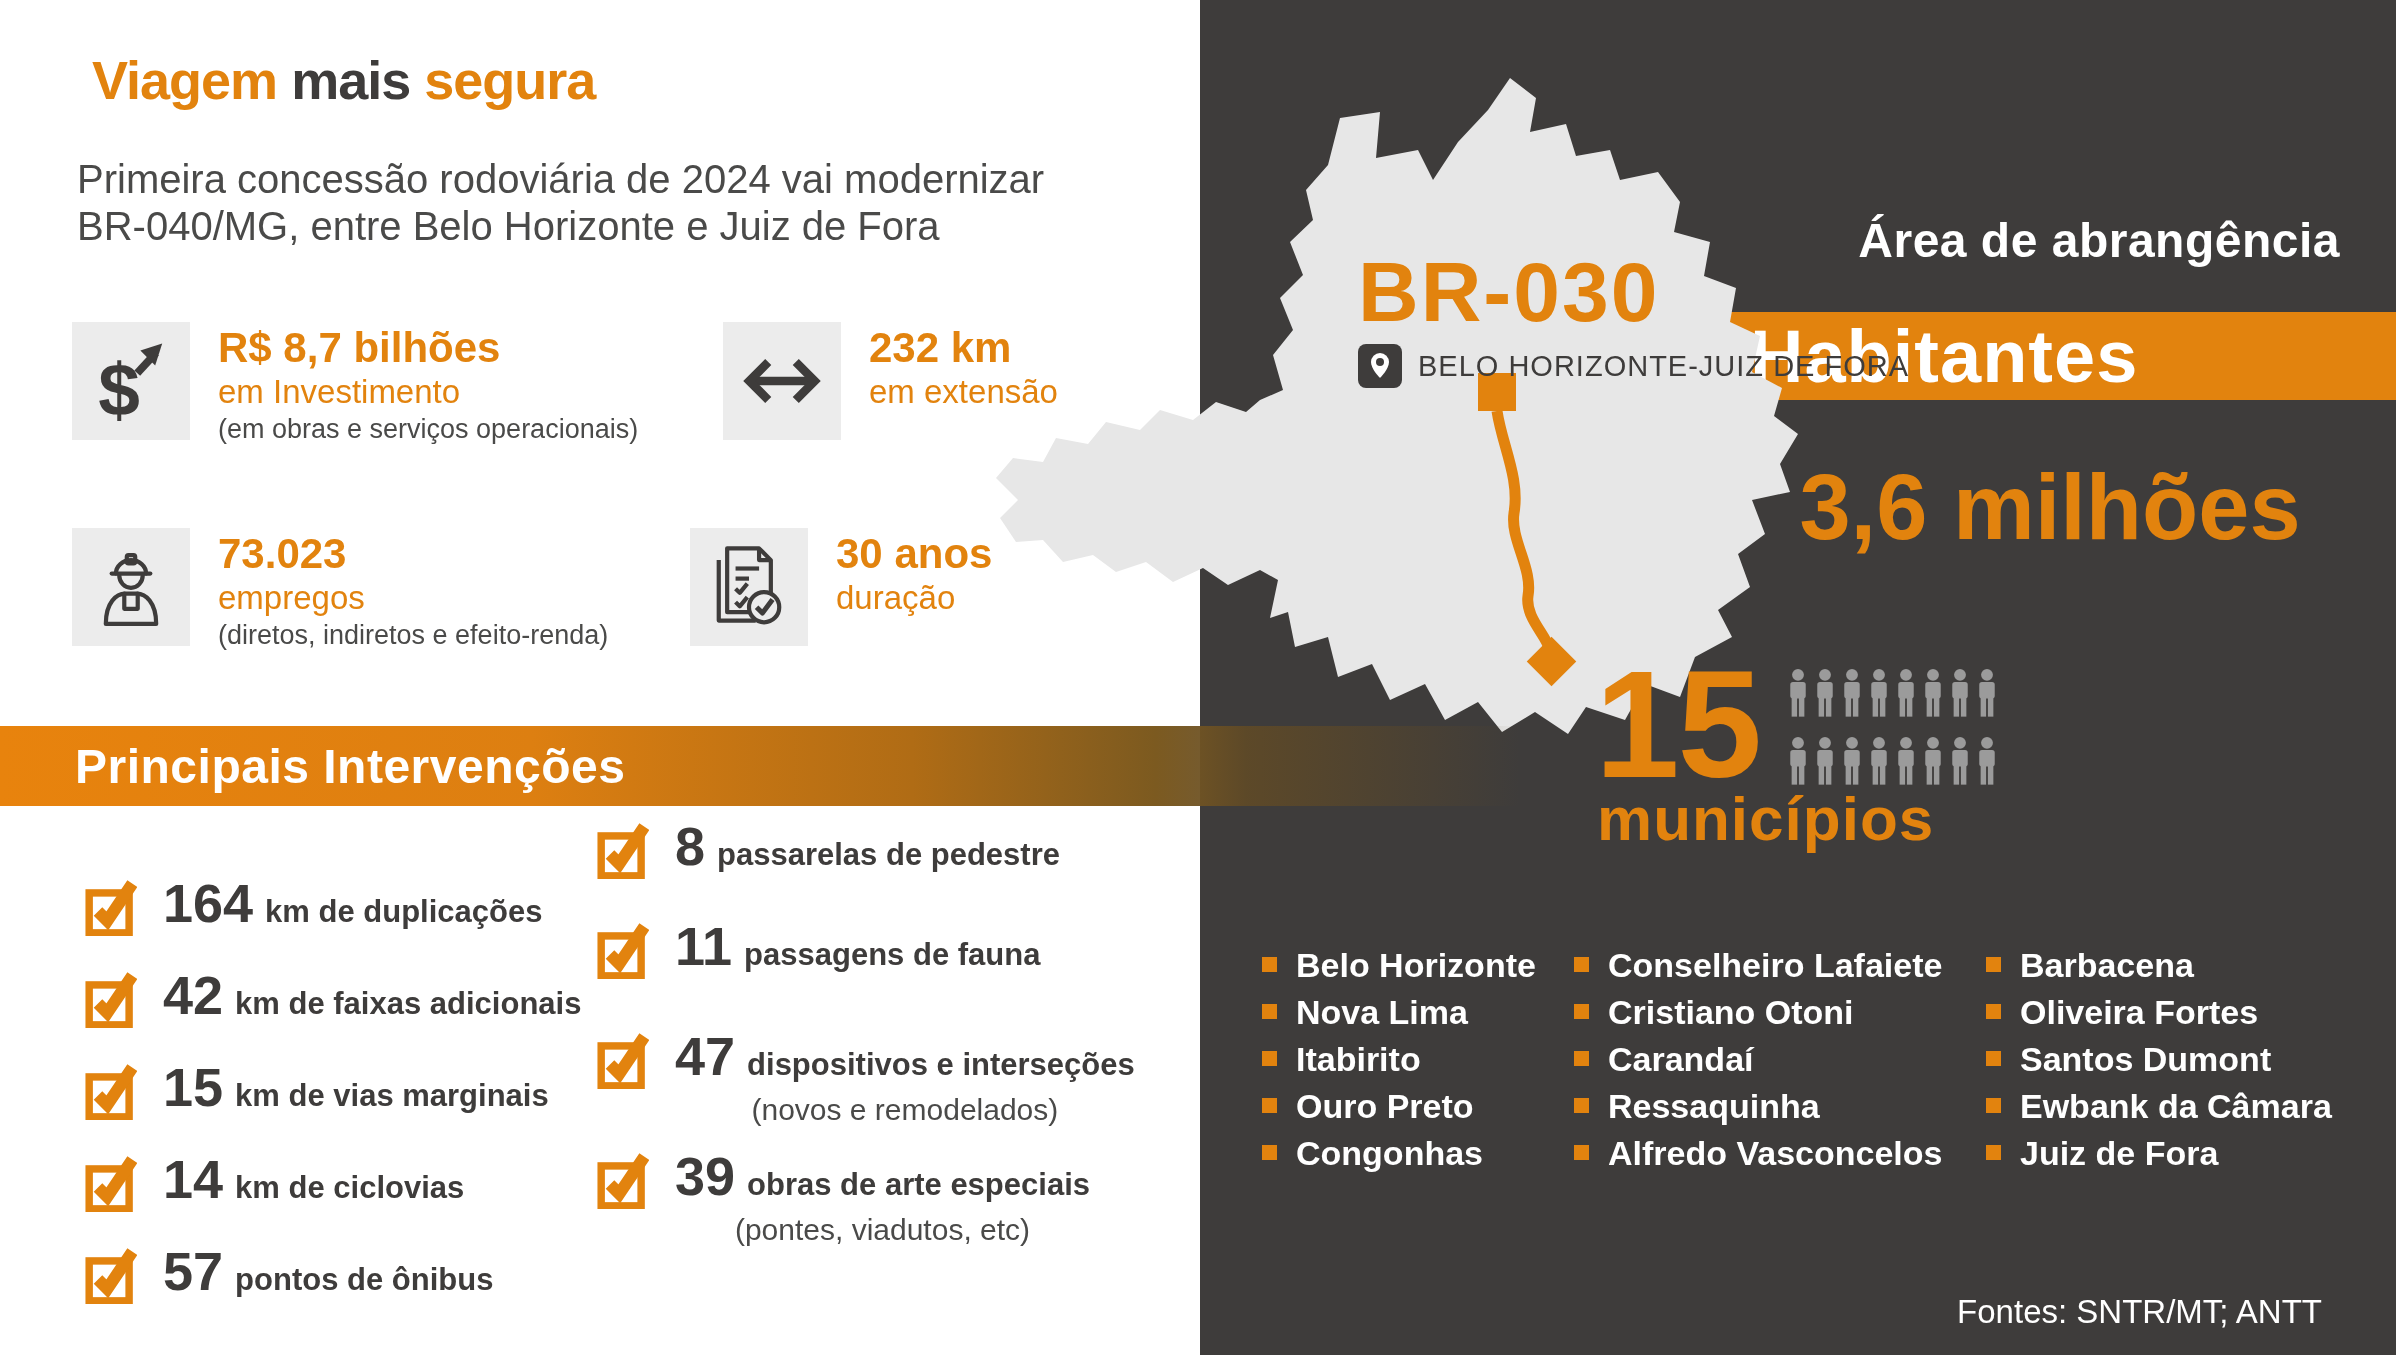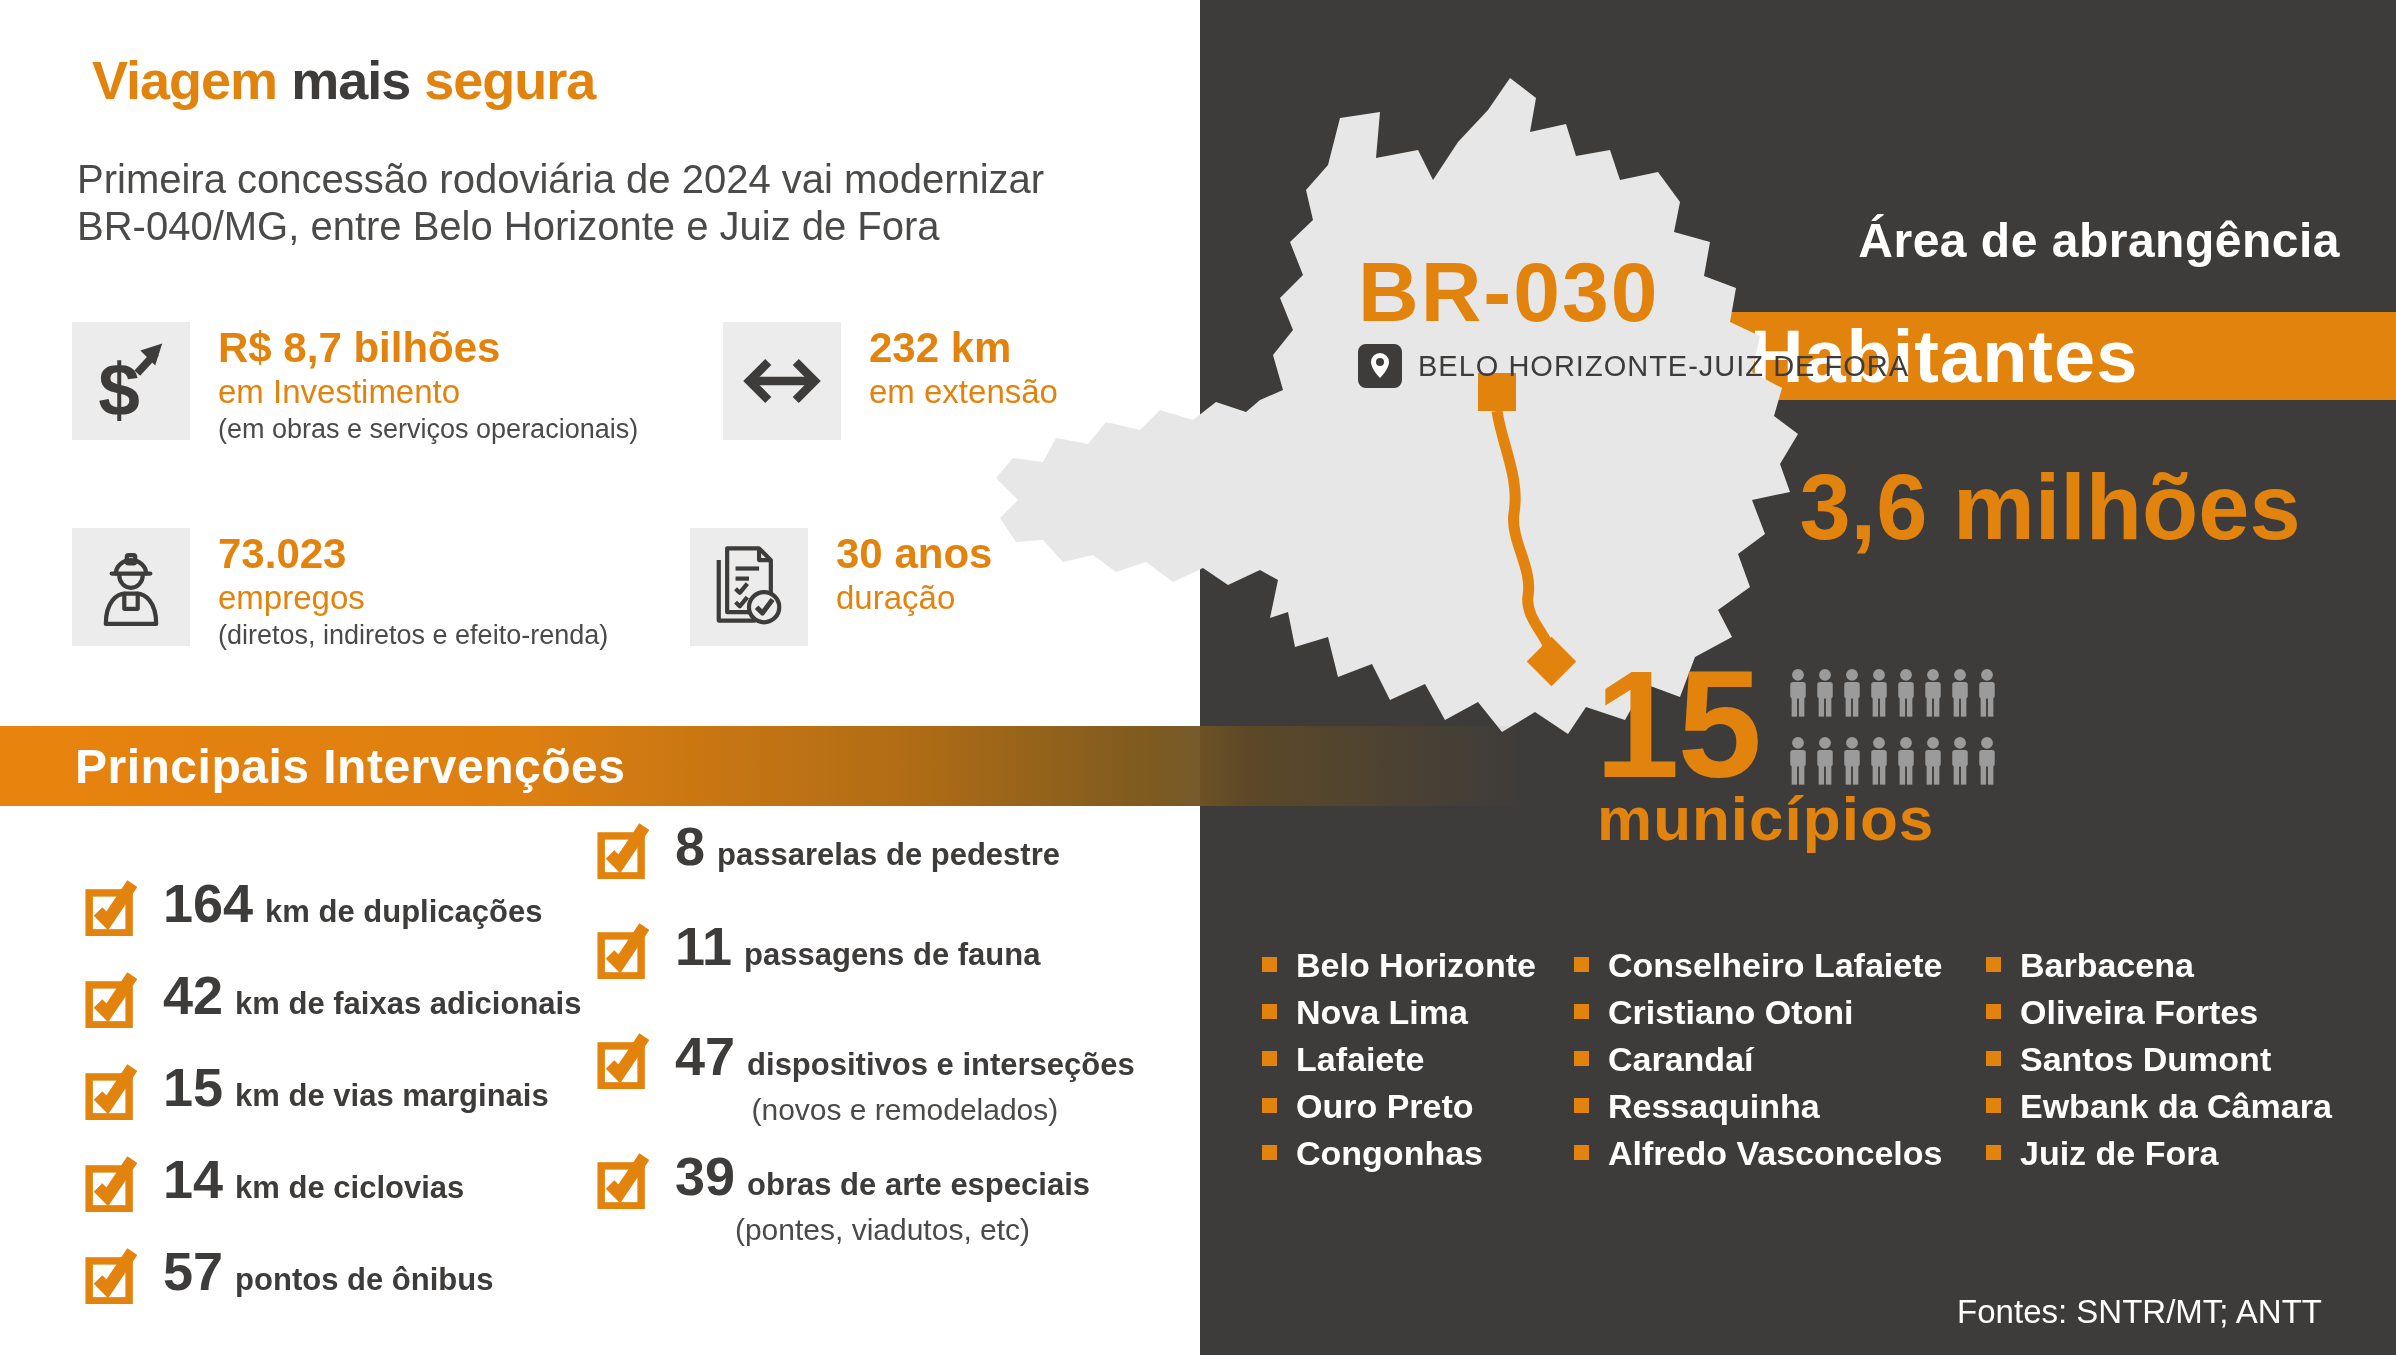--- a/index.html
+++ b/index.html
@@ -175,21 +175,21 @@
       <li class="muni-item">
           <span class="bullet"></span>
           <span>Belo Horizonte</span>
         </li>
       <li class="muni-item">
           <span class="bullet"></span>
           <span>Nova Lima</span>
         </li>
       <li class="muni-item">
           <span class="bullet"></span>
-          <span>Lafaiete</span>
+          <span>Itabirito</span>
         </li>
       <li class="muni-item">
           <span class="bullet"></span>
           <span>Ouro Preto</span>
         </li>
       <li class="muni-item">
           <span class="bullet"></span>
           <span>Congonhas</span>
         </li>
     </ul>

